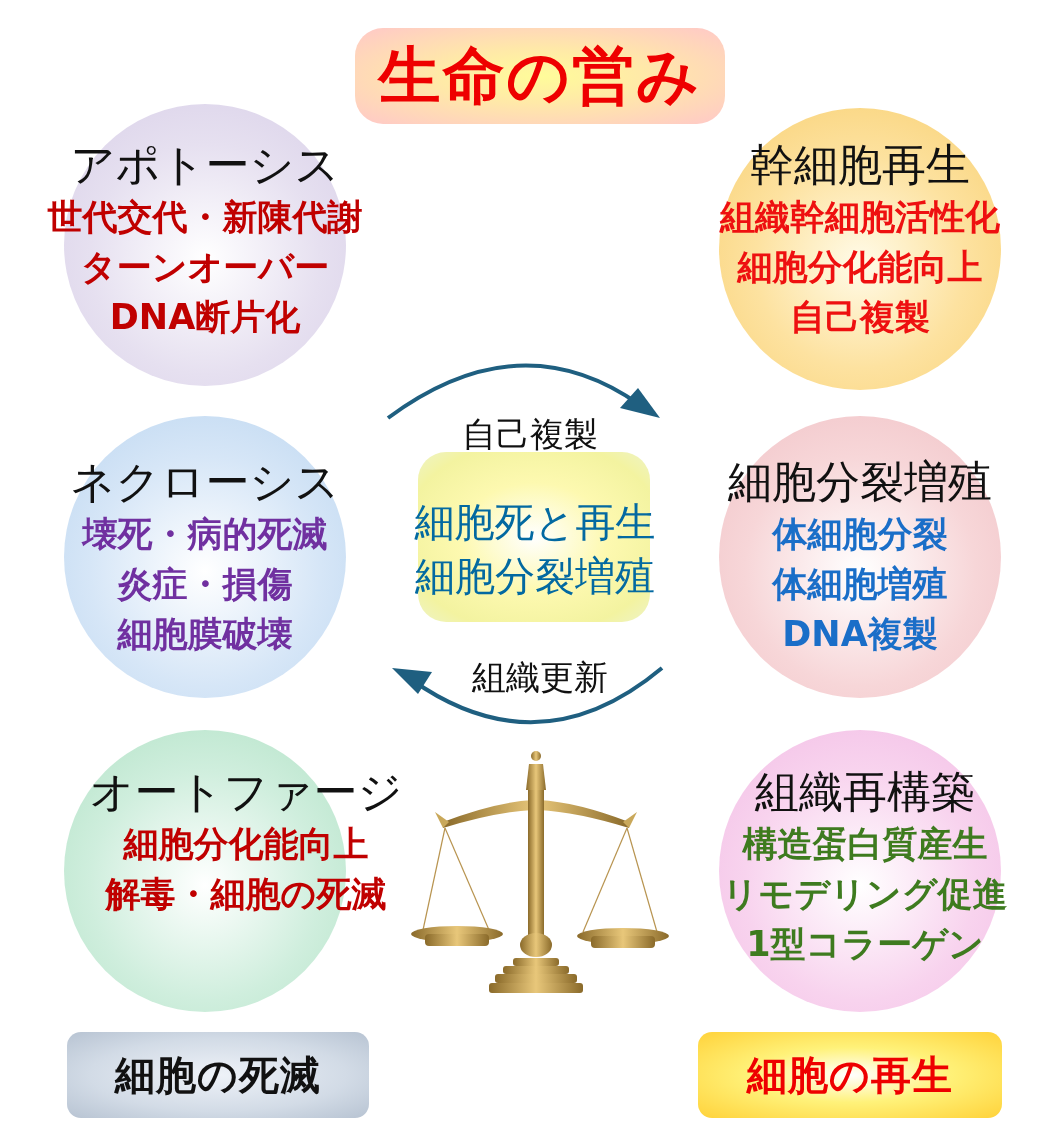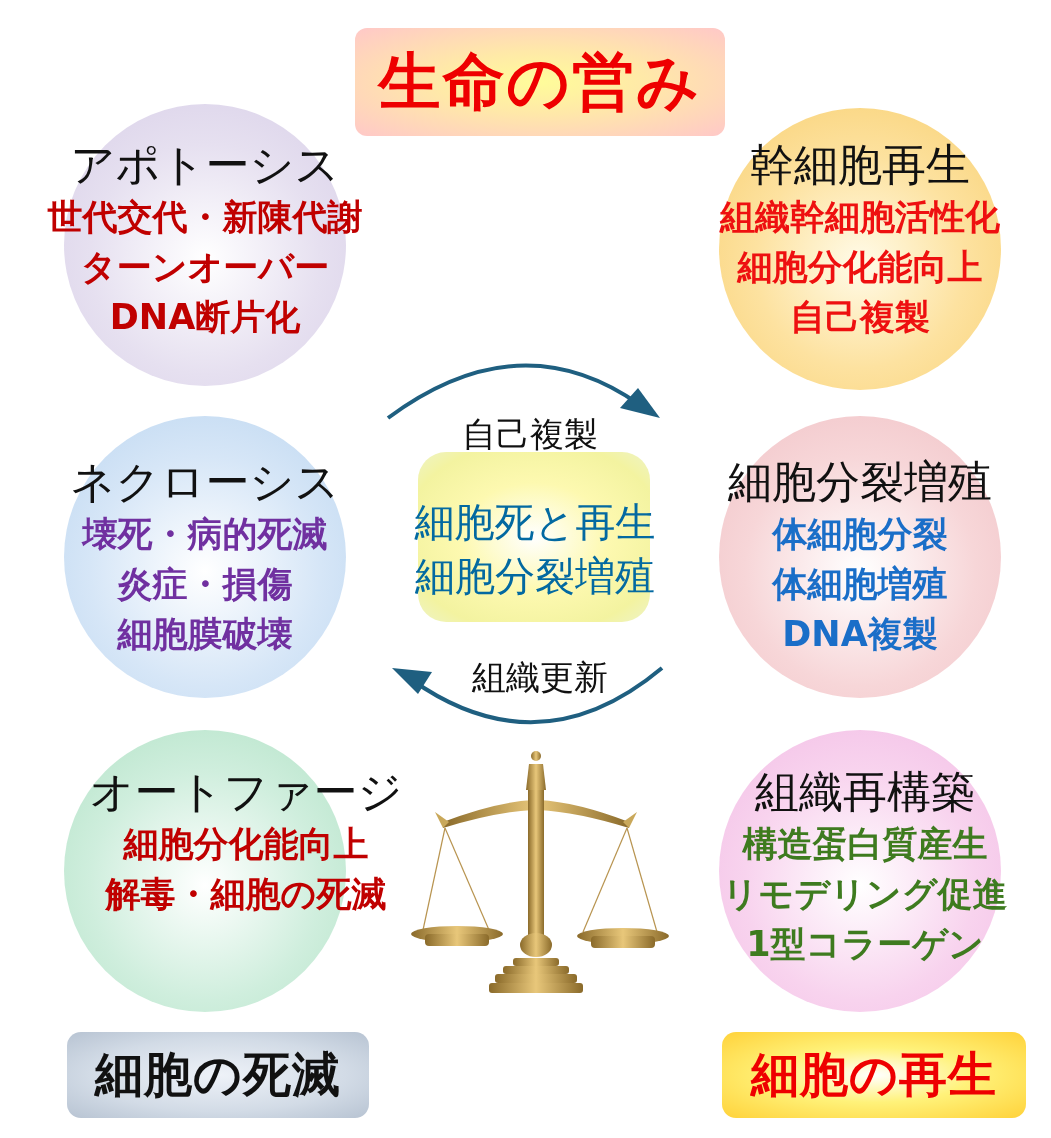--- a/index.html
+++ b/index.html
@@ -1,19 +1,19 @@
 <!DOCTYPE html>
 <html><head>
 <meta charset="utf-8">
 <style>
   html, body { margin:0; padding:0; background:#ffffff; }
   body { width:1051px; height:1138px; position:relative; overflow:hidden;
          font-family:"DejaVu Sans", "Liberation Sans", sans-serif; }
   .abs { position:absolute; }
-  .title-box { left:355px; top:28px; width:370px; height:108px; border-radius:12px;
+  .title-box { left:355px; top:28px; width:370px; height:96px; border-radius:28px;
     background: radial-gradient(ellipse at center, #fffc9a 0%, #ffe9a8 40%, #ffc8c8 100%);
     display:flex; align-items:center; justify-content:center; }
   .title-text { color:#ee0000; font-size:62px; font-weight:bold; letter-spacing:2px; }
   .circle { width:282px; height:282px; border-radius:50%; }
   .c-purple { background: radial-gradient(circle at 50% 55%, #ffffff 0%, #e6e0f0 55%, #d8cfe8 100%); }
   .c-orange { background: radial-gradient(circle at 50% 55%, #fffbe8 0%, #fde2a0 50%, #f8cf70 100%); }
   .c-blue   { background: radial-gradient(circle at 50% 55%, #ffffff 0%, #d6e6f7 55%, #bcd6f0 100%); }
   .c-pink   { background: radial-gradient(circle at 50% 55%, #ffffff 0%, #f7d6d8 55%, #f0c2c6 100%); }
   .c-green  { background: radial-gradient(circle at 50% 55%, #ffffff 0%, #cfeedd 55%, #b2e2c6 100%); }
   .c-magenta{ background: radial-gradient(circle at 50% 55%, #ffffff 0%, #f8d3ee 55%, #f2bde5 100%); }
@@ -26,23 +26,23 @@
   .blue { color:#1a6ec8; }
   .green { color:#3e7b1f; }
   .center-box { left:418px; top:452px; width:232px; height:170px; border-radius:28px;
     background: radial-gradient(ellipse at center, #ffffff 0%, #fdf9b0 45%, #f3f3a0 80%, #eef3c6 100%); }
   .center-text { left:380px; top:495px; width:310px; text-align:center; color:#0369a1;
     font-size:40px; line-height:54px; white-space:nowrap; }
   .arrow-label { font-size:34px; color:#111; text-align:center; white-space:nowrap; }
   .bottom-box { height:86px; border-radius:14px; display:flex; align-items:center; justify-content:center; }
   .bb-left { left:67px; top:1032px; width:302px;
     background: radial-gradient(ellipse at center, #eef2f8 0%, #d2dbe6 60%, #b7c3d2 100%); }
-  .bb-right { left:722px; top:1032px; width:304px;
+  .bb-right { left:698px; top:1032px; width:304px;
     background: radial-gradient(ellipse at center, #ffffff 0%, #fff27a 45%, #ffd23a 100%); }
-  .bb-text { font-size:48px; font-weight:bold; letter-spacing:1px; }
+  .bb-text { font-size:40px; font-weight:bold; letter-spacing:1px; }
 </style>
 </head>
 <body>
 
 <div class="abs title-box">
   <span class="title-text">生命の営み</span>
 </div>
 
 <div class="abs circle c-purple" style="left:64px; top:104px;"></div>
 <div class="abs circle c-orange" style="left:719px; top:108px;"></div>

